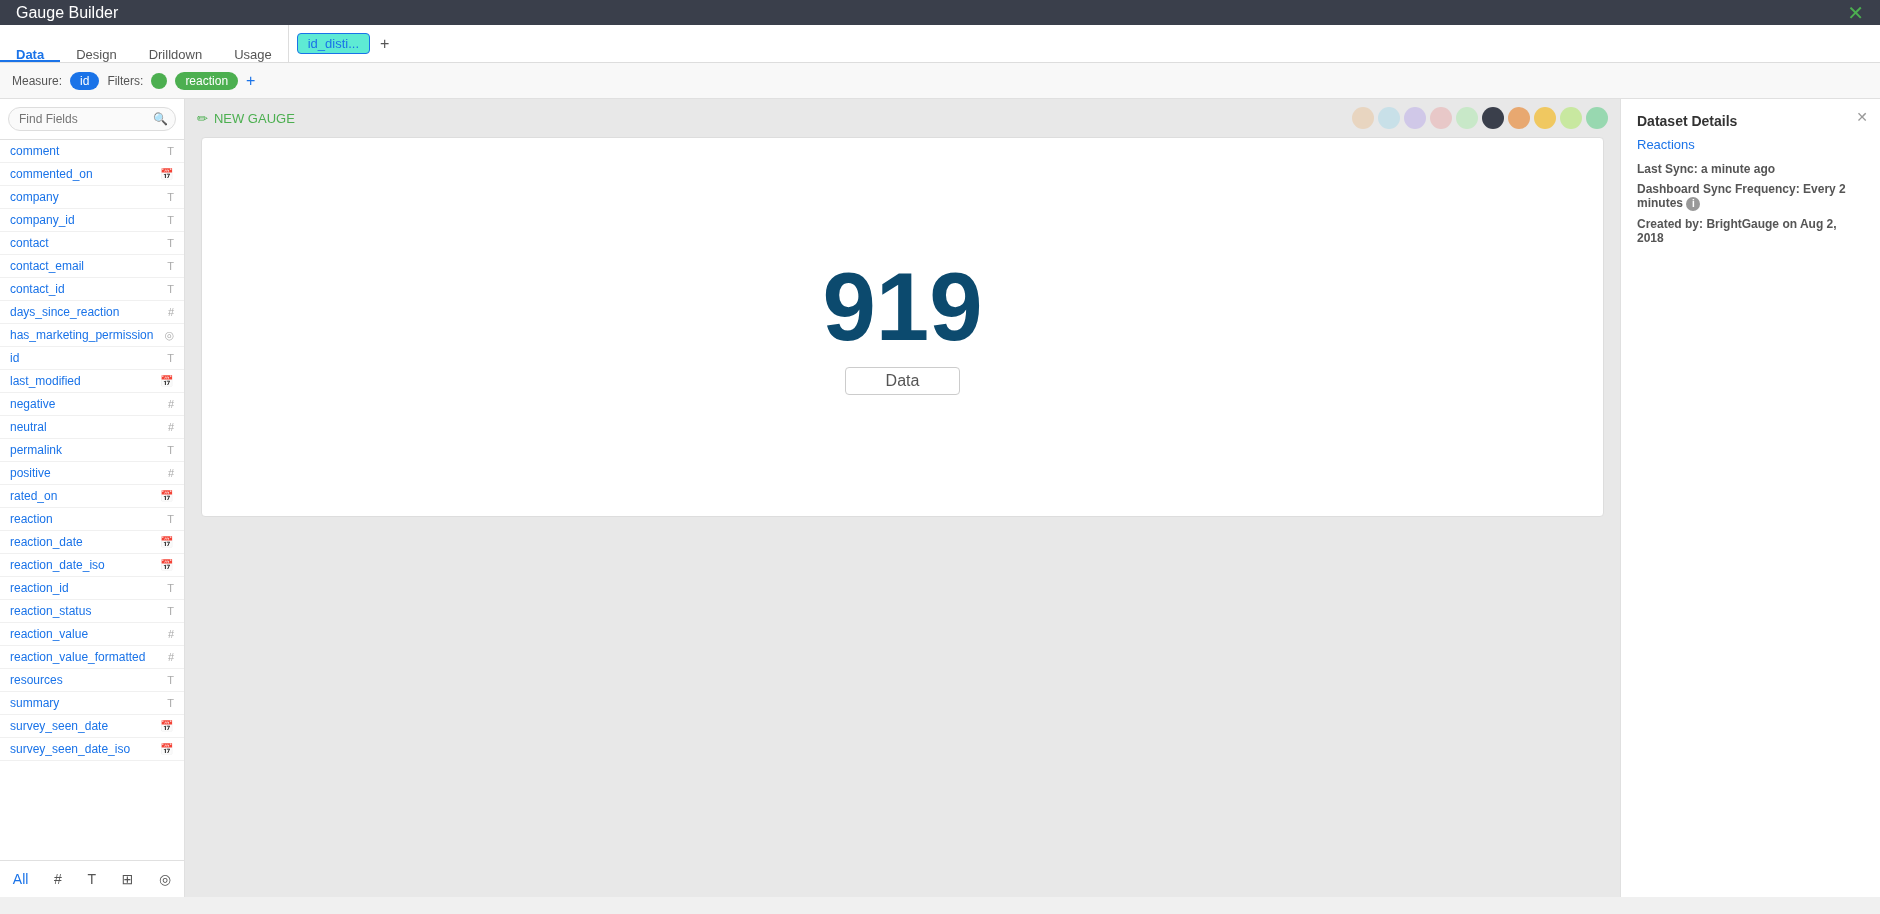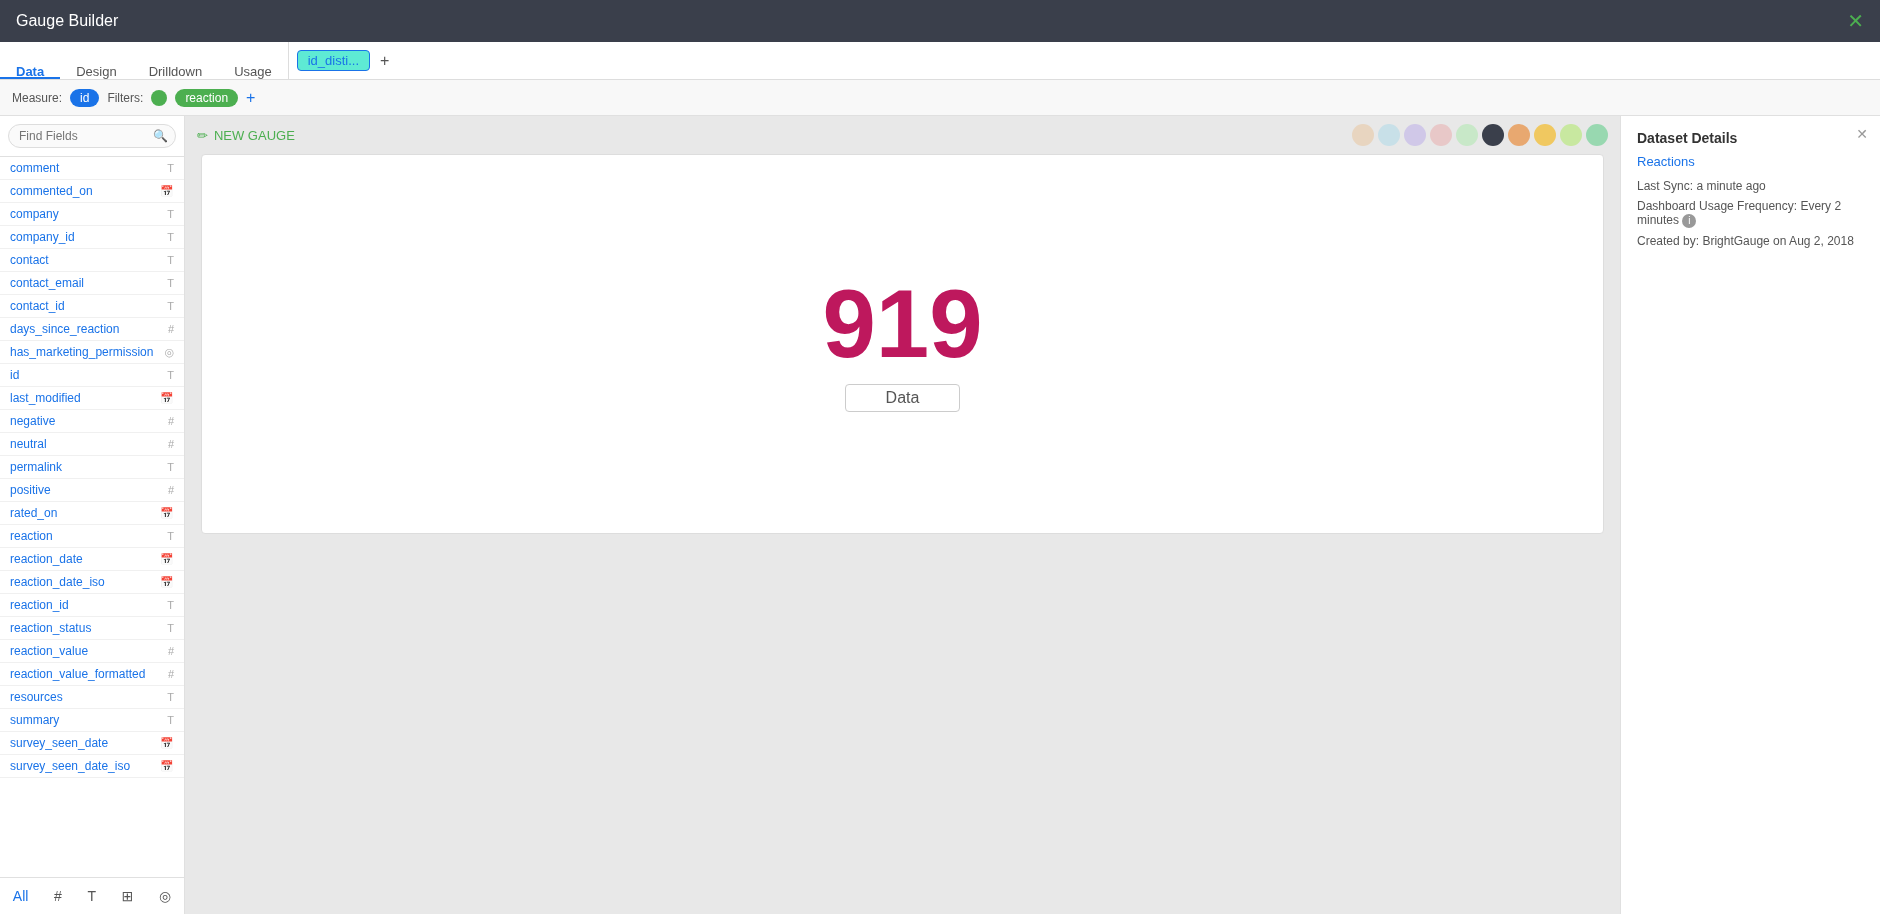--- a/index.html
+++ b/index.html
@@ -1,21 +1,21 @@
 <!DOCTYPE html>
 <html><head>
   <meta charset="utf-8">
   <style>
     * { box-sizing: border-box; margin: 0; padding: 0; }
     body { font-family: -apple-system, BlinkMacSystemFont, 'Segoe UI', sans-serif; font-size: 13px; background: #f0f0f0; overflow: hidden; }
 
     
     #topbar {
       background: #3a3f4b;
-      height: 42px;
+      height: 25px;
       display: flex;
       align-items: center;
       padding: 0 16px;
       color: #fff;
     }
     #topbar .app-title {
       font-size: 16px;
       font-weight: 500;
       color: #fff;
       flex: 1;
@@ -303,21 +303,21 @@
       flex-direction: column;
       align-items: center;
       justify-content: center;
       min-height: 340px;
       flex: 1;
       max-height: 380px;
     }
     .gauge-number {
       font-size: 96px;
       font-weight: 700;
-      color: #be185d;
+      color: #0c4a6e;
       line-height: 1;
     }
     .gauge-label-box {
       border: 1px solid #ccc;
       border-radius: 4px;
       padding: 4px 40px;
       margin-top: 12px;
       font-size: 16px;
       color: #555;
     }
@@ -348,20 +348,21 @@
       color: #1a73e8;
       font-size: 13px;
       cursor: pointer;
       margin-bottom: 10px;
       display: block;
     }
     .details-row {
       font-size: 12px;
       color: #555;
       margin-bottom: 6px;
+      font-weight: bold;
     }
     .details-info-icon {
       display: inline-block;
       width: 14px;
       height: 14px;
       border-radius: 50%;
       background: #999;
       color: #fff;
       font-size: 10px;
       text-align: center;
@@ -556,21 +557,21 @@
 
   <div id="details-panel">
     <span class="details-close">✕</span>
     <div class="details-title">Dataset Details</div>
     <a class="details-dataset-name">Reactions</a>
     <div class="details-row">
       <span>Last Sync:</span>
       <span>a minute ago</span>
     </div>
     <div class="details-row">
-      <span>Dashboard Usage Frequency:</span>
+      <span>Dashboard Sync Frequency:</span>
       <span>Every 2 minutes</span>
       <span class="details-info-icon">i</span>
     </div>
     <div class="details-row">
       <span>Created by:</span>
       <span>BrightGauge on Aug 2, 2018</span>
     </div>
   </div>
 
 </div>

